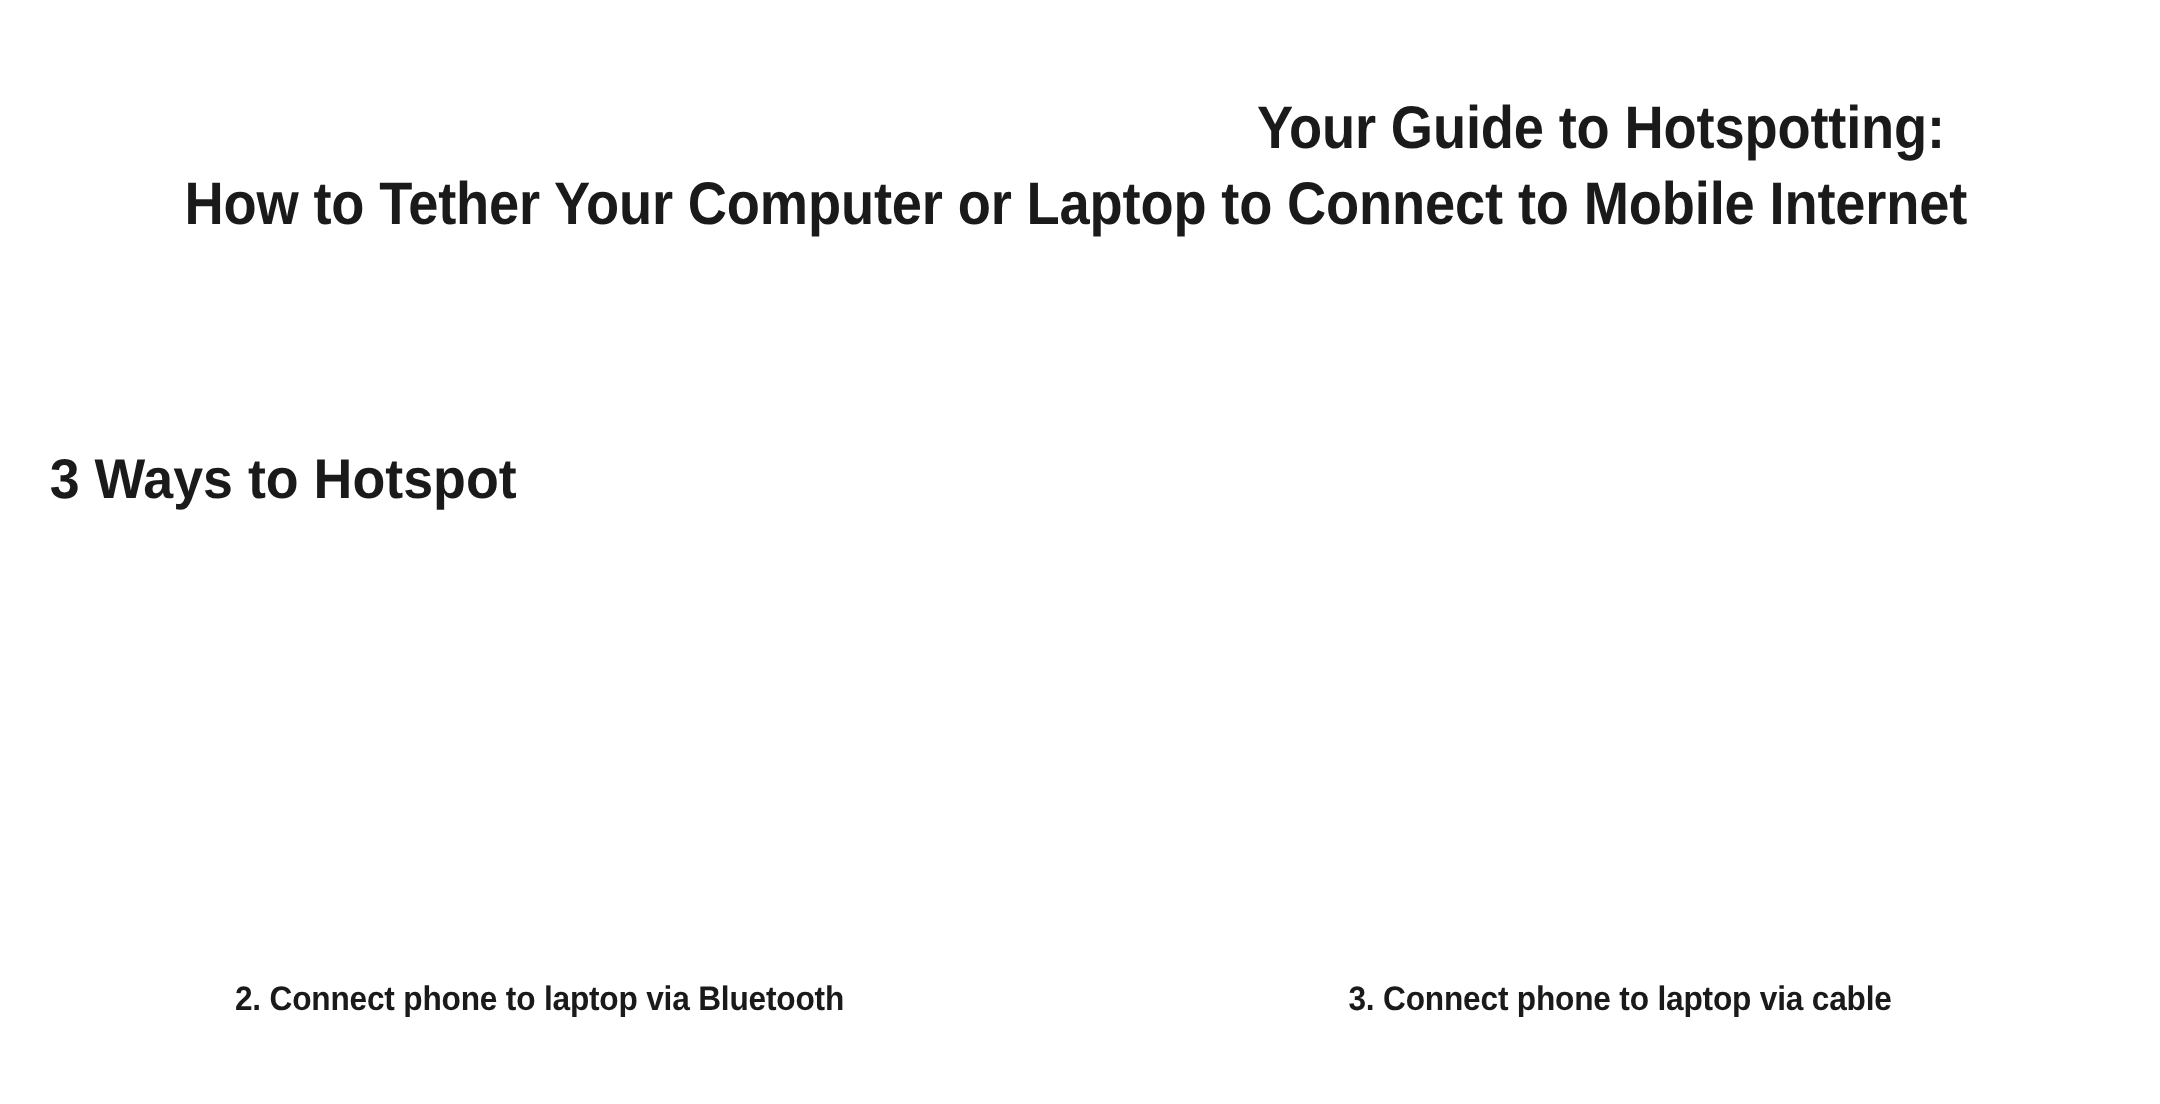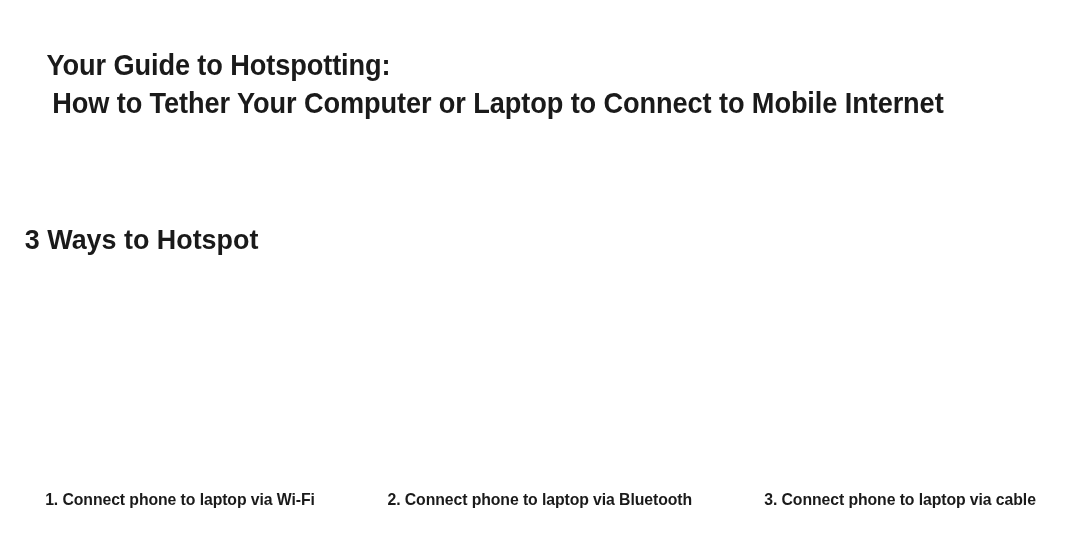--- a/index.html
+++ b/index.html
@@ -22,21 +22,22 @@
     height: 552px;
     background: #ffffff;
   }
 
   
   .title-block {
     position: absolute;
     left: 0;
     top: 46px;
     width: 979px;
-    text-align: left;
+    text-align: right;
+    padding-left: 40px;
   }
   .title-line {
     display: block;
     font-family: "Liberation Sans Narrow", "Liberation Sans", sans-serif;
     font-weight: bold;
     color: #1a1a1a;
     letter-spacing: -0.1px;
     white-space: nowrap;
   }
   .title-line-1 {
@@ -136,23 +137,20 @@
   </div>
 
   <div class="illustration-band">
     <div class="illustration-slot"></div>
     <div class="illustration-slot"></div>
     <div class="illustration-slot"></div>
   </div>
 
   <div class="captions-row">
     <div class="caption-cell">
-      <span class="caption-text">1. Connect phone to laptop via Wi-Fi</span>
-    </div>
-    <div class="caption-cell">
       <span class="caption-text">2. Connect phone to laptop via Bluetooth</span>
     </div>
     <div class="caption-cell">
       <span class="caption-text">3. Connect phone to laptop via cable</span>
     </div>
   </div>
 
 </div>
 
 </body></html>

